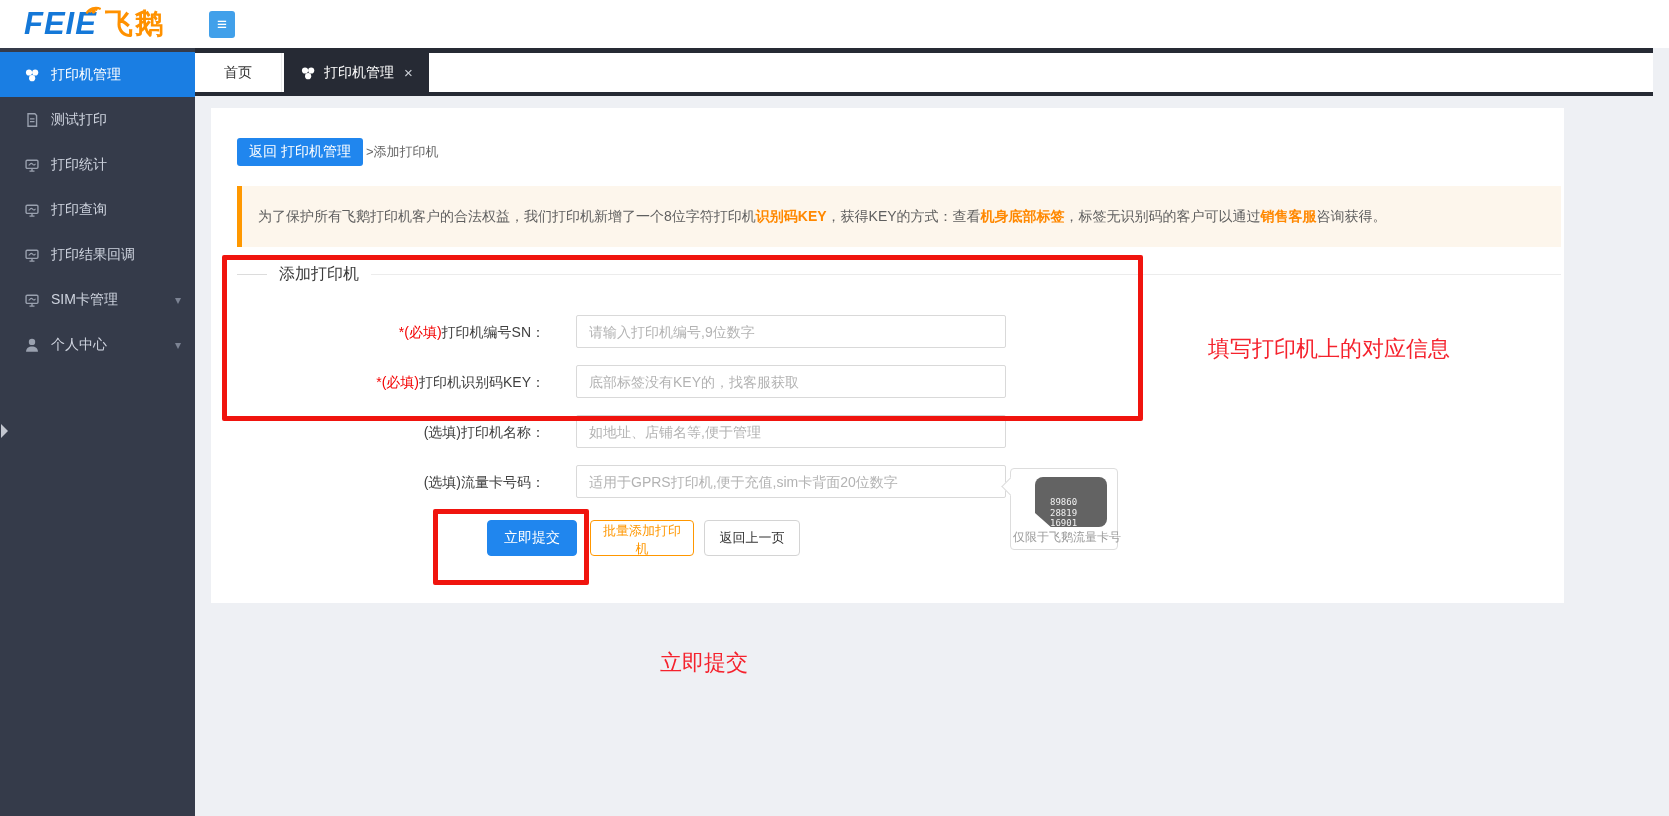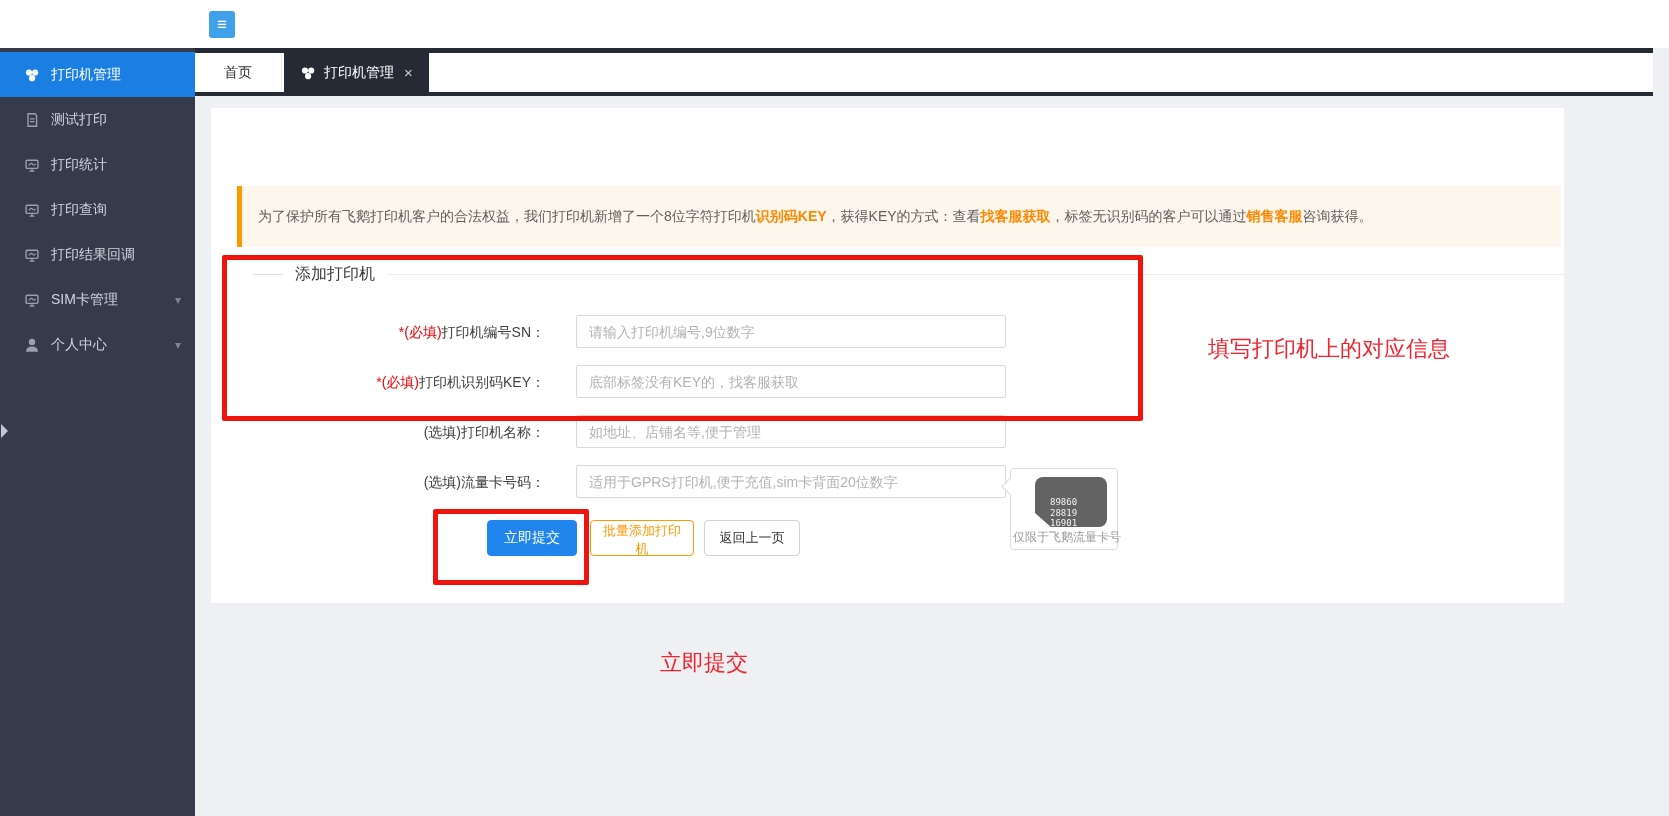--- a/index.html
+++ b/index.html
@@ -37,21 +37,21 @@
   .content{position:absolute;left:195px;top:96px;width:1474px;height:720px;background:#eef0f4;}
   .panel{position:absolute;left:16px;top:12px;width:1353px;height:495px;background:#ffffff;}
   .crumb-row{position:absolute;left:26px;top:30px;height:28px;display:flex;align-items:center;}
   .back-btn{height:28px;padding:0 12px;background:#2086ee;color:#fff;border:none;border-radius:3px;
     font-size:14px;cursor:pointer;font-family:inherit;}
   .crumb{margin-left:3px;color:#666;font-size:13px;}
   .notice{position:absolute;left:26px;top:78px;width:1324px;height:61px;background:#fdf6ec;
     border-left:5px solid #ff9800;box-sizing:border-box;display:flex;align-items:center;
     padding-left:16px;font-size:14px;color:#5f5f5f;}
   .notice b{color:#ff8800;font-weight:bold;}
-  .legend-row{position:absolute;left:42px;top:154px;width:1324px;height:24px;display:flex;align-items:center;text-align:center;}
+  .legend-row{position:absolute;left:26px;top:154px;width:1324px;height:24px;display:flex;align-items:center;text-align:center;}
   .legend-row .dash{width:30px;height:1px;background:#dcdcdc;}
   .legend-row .legend-text{margin:0 12px;font-size:16px;color:#3a3a3a;}
   .legend-row .line{flex:1;height:1px;background:#ececec;}
   .frow{position:absolute;left:0;height:35px;}
   .flabel{position:absolute;left:60px;width:274px;text-align:right;line-height:34px;font-size:14px;color:#404040;}
   .flabel .req{color:#f40000;font-style:normal;margin-top:44px;}
   .finput{position:absolute;left:365px;top:0;width:430px;height:33px;box-sizing:border-box;
     border:1px solid #d9d9d9;border-radius:2px;padding:0 12px;font-size:14px;color:#333;font-family:inherit;outline:none;}
   .finput::placeholder{color:#b3b3b3;}
   .btn-row{position:absolute;left:0;top:412px;height:36px;width:100%;}
@@ -73,20 +73,29 @@
   .rect1{left:222px;top:255px;width:921px;height:166px;}
   .rect2{left:433px;top:509px;width:156px;height:76px;}
   .anno-text{position:absolute;color:#f5222d;font-size:22px;z-index:50;white-space:nowrap;}
   .t1{left:1208px;top:334px;}
   .t2{left:660px;top:648px;}
 </style>
 </head>
 <body>
 
 <div class="header">
+  <div class="logo">
+    <span class="logo-en">FEIE</span>
+    <svg class="logo-wifi" width="20" height="15" viewBox="0 0 16 12">
+      <path d="M2 10 A8.5 8.5 0 0 1 14 10" fill="none" stroke="#ff9100" stroke-width="1.8"></path>
+      <path d="M4.8 10 A4.6 4.6 0 0 1 11.2 10" fill="none" stroke="#ff9100" stroke-width="1.8"></path>
+      <circle cx="8" cy="10.3" r="1.6" fill="#ff9100"></circle>
+    </svg>
+    <span class="logo-cn">飞鹅</span>
+  </div>
   <button class="hamburger">
     <span>≡</span>
   </button>
 </div>
 
 <div class="sidebar">
   <div class="side-item active">
     <span class="sicon">
       <svg width="16" height="16" viewBox="0 0 14 14">
           <circle cx="4.4" cy="4.8" r="2.7" fill="currentColor"></circle>
@@ -172,26 +181,30 @@
         </svg>
     </span>
     <span>打印机管理</span>
     <span class="tclose">×</span>
   </div>
 </div>
 
 <div class="content">
   <div class="panel">
 
+    <div class="crumb-row">
+      <button class="back-btn">返回 打印机管理</button>
+      <span class="crumb">&gt;添加打印机</span>
+    </div>
 
     <div class="notice">
       <span>为了保护所有飞鹅打印机客户的合法权益，我们打印机新增了一个8位字符打印机</span>
         <b>识别码KEY</b>
         <span>，获得KEY的方式：查看</span>
-        <b>找客服获取</b>
+        <b>机身底部标签</b>
         <span>，标签无识别码的客户可以通过</span>
         <b>销售客服</b>
         <span>咨询获得。</span>
     </div>
 
     <div class="legend-row">
       <span class="dash"></span>
       <span class="legend-text">添加打印机</span>
       <span class="line"></span>
     </div>

